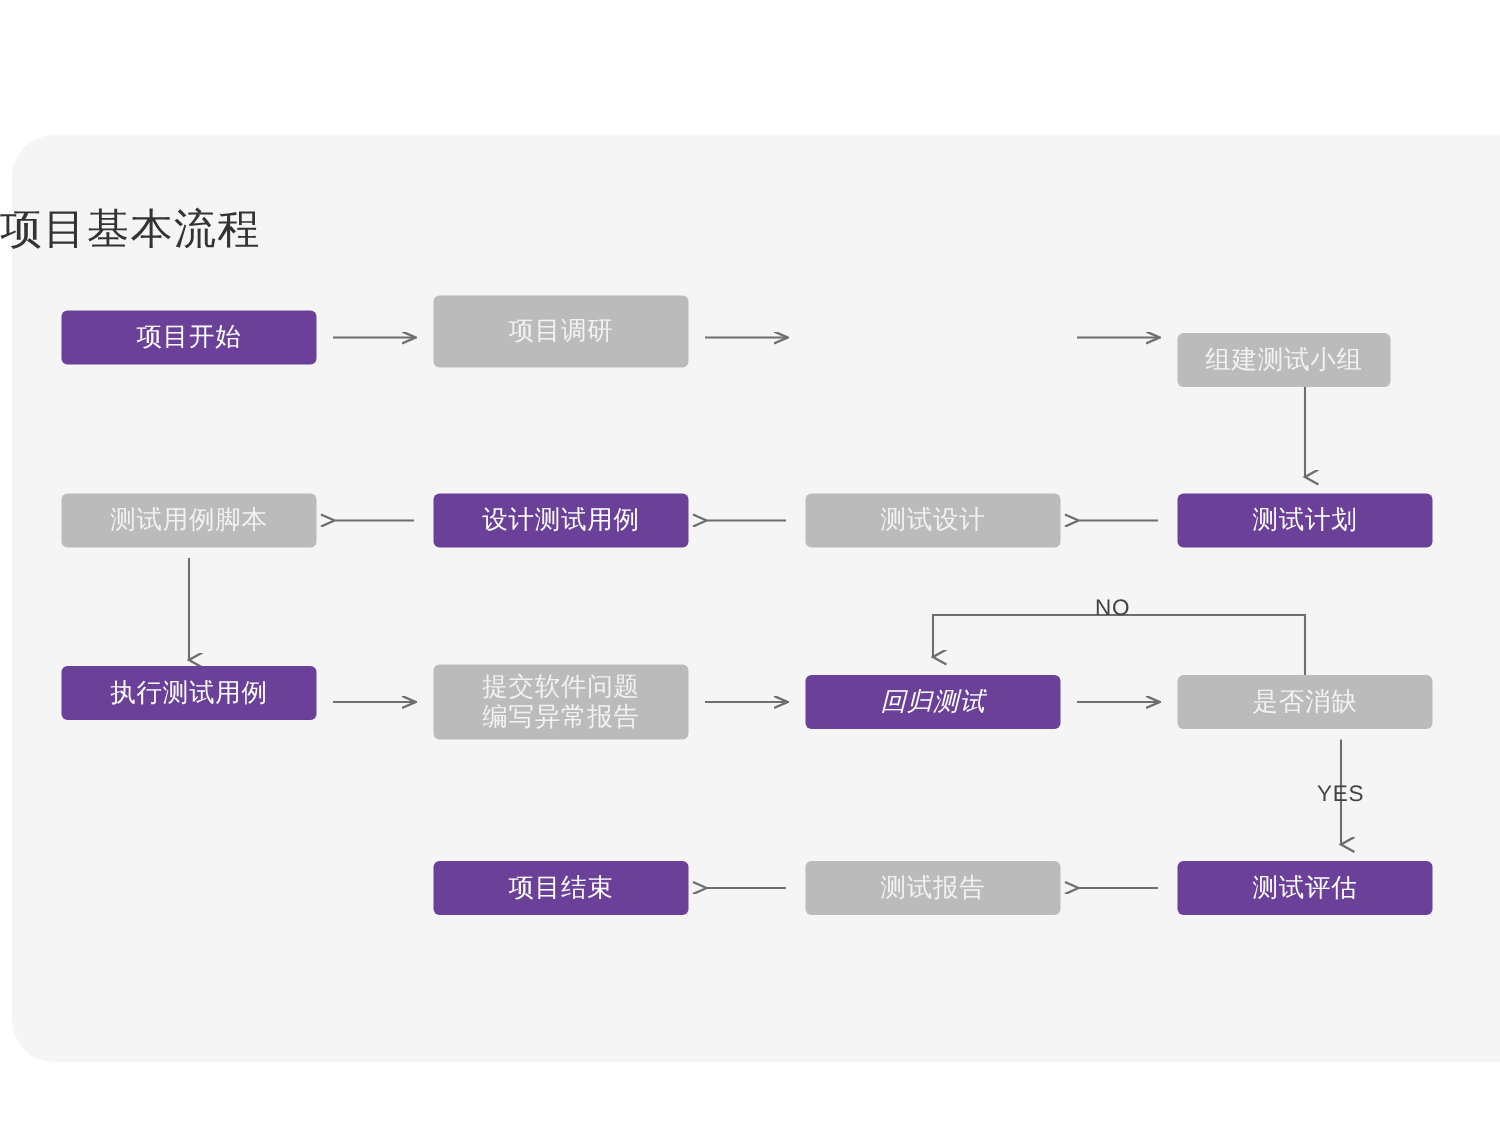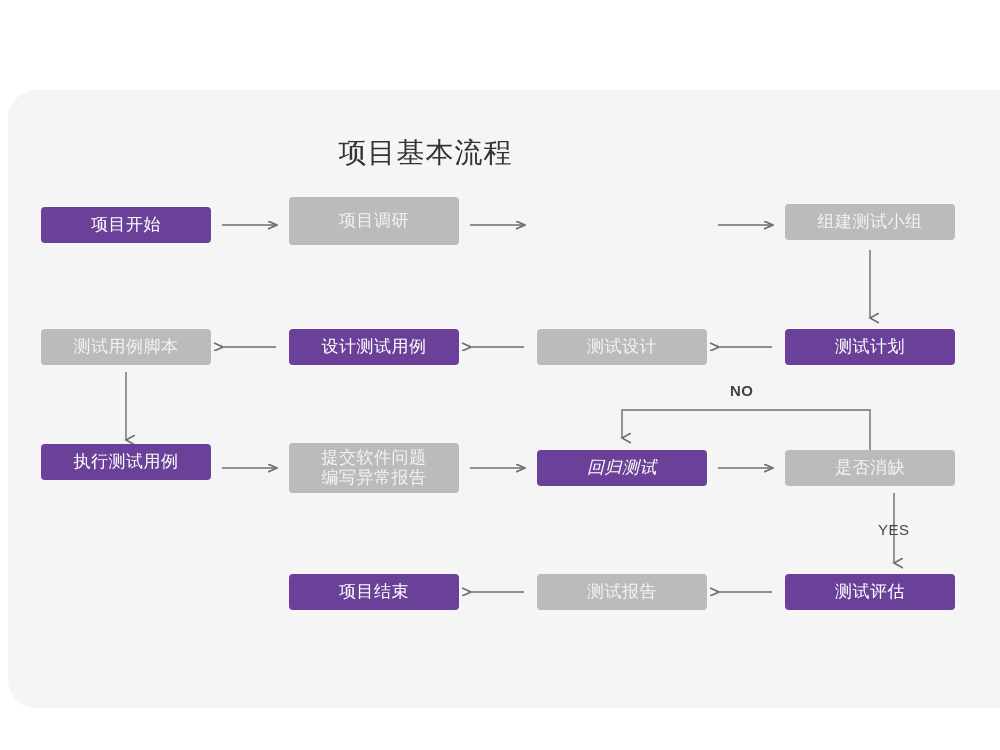--- a/index.html
+++ b/index.html
@@ -30,26 +30,25 @@
     height: 618px;
     background: #f5f5f5;
     border-radius: 28px 0 0 28px;
   }
 
   .title {
     position: absolute;
     left: 0;
     top: 134px;
     width: 823px;
-    text-align: center;
+    text-align: left;
     font-size: 28px;
     color: #333333;
     letter-spacing: 1px;
     font-weight: 400;
-    padding-left: 14px;
   }
 
   
   .node {
     position: absolute;
     box-sizing: border-box;
     border-radius: 4px;
     display: flex;
     align-items: center;
     justify-content: center;
@@ -127,26 +126,26 @@
         <path d="M870,450 L870,410 L622,410 L622,438" marker-end="url(#arrowD)"></path>
 
         <line x1="894" y1="493" x2="894" y2="563" marker-end="url(#arrowD)"></line>
 
         <line x1="772" y1="592" x2="718" y2="592" marker-end="url(#arrowL)"></line>
         <line x1="524" y1="592" x2="470" y2="592" marker-end="url(#arrowL)"></line>
       </g>
     </svg>
   </div>
 
-  <div class="edge-label" style="left:730px;top:382px;font-weight:bold;">NO</div>
+  <div class="edge-label" style="left:730px;top:397px;">NO</div>
   <div class="edge-label" style="left:878px;top:521px;">YES</div>
 
   <div class="node purple" style="left:41px;top:207px;width:170px;height:36px;">项目开始</div>
   <div class="node gray" style="left:289px;top:197px;width:170px;height:48px;">项目调研</div>
-  <div class="node gray" style="left:785px;top:204px;width:170px;height:36px;">组建测试小组</div>
+  <div class="node gray" style="left:785px;top:222px;width:142px;height:36px;">组建测试小组</div>
 
   <div class="node gray" style="left:41px;top:329px;width:170px;height:36px;text-align:center;">测试用例脚本</div>
   <div class="node purple" style="left:289px;top:329px;width:170px;height:36px;">设计测试用例</div>
   <div class="node gray" style="left:537px;top:329px;width:170px;height:36px;">测试设计</div>
   <div class="node purple" style="left:785px;top:329px;width:170px;height:36px;">测试计划</div>
 
   <div class="node purple" style="left:41px;top:444px;width:170px;height:36px;">执行测试用例</div>
   <div class="node gray" style="left:289px;top:443px;width:170px;height:50px;">提交软件问题
 编写异常报告</div>
   <div class="node purple" style="left:537px;top:450px;width:170px;height:36px;font-style:italic;">回归测试</div>

